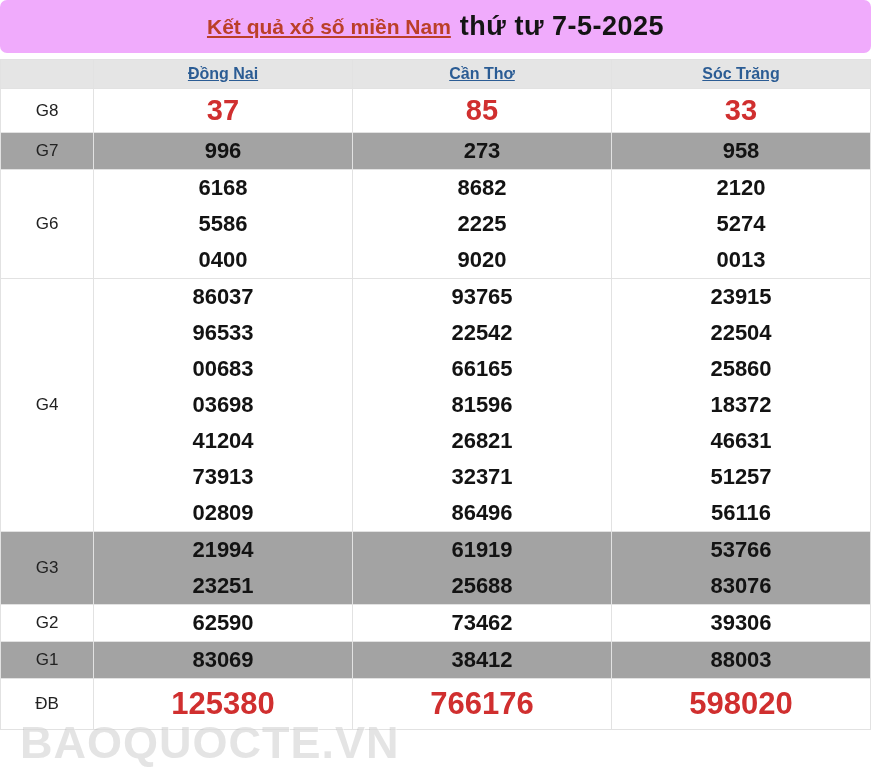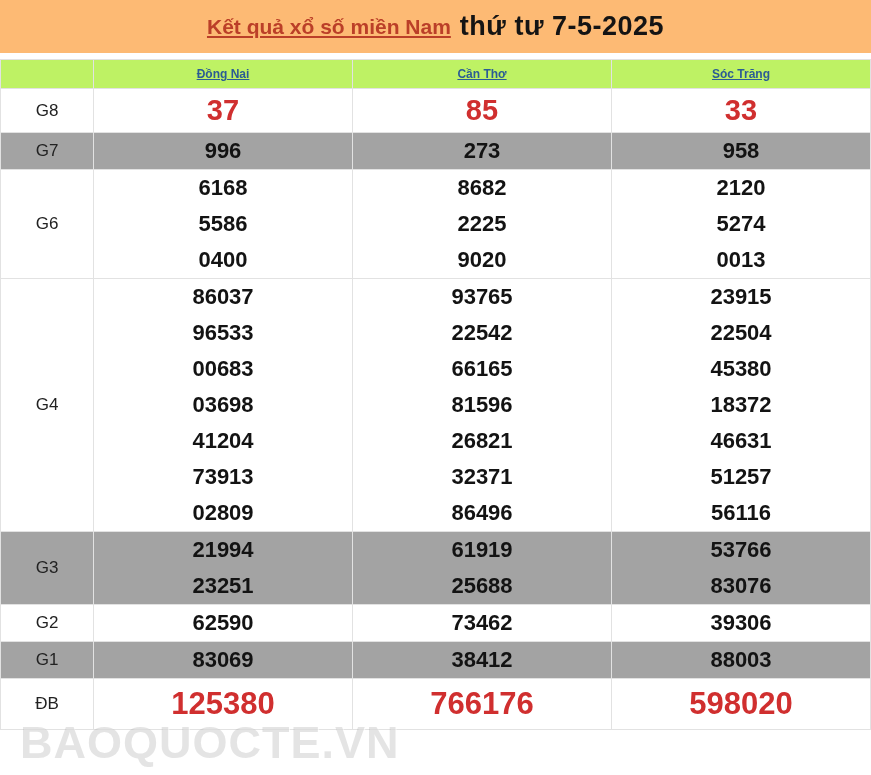--- a/index.html
+++ b/index.html
@@ -12,25 +12,26 @@
     position: relative;
     width: 871px;
     height: 775px;
     background: #ffffff;
     overflow: hidden;
   }
   
   .banner {
     width: 871px;
     height: 53px;
-    background: #fdba74;
+    background: #f0abfc;
     display: flex;
     align-items: center;
     justify-content: center;
     gap: 9px;
+    border-radius: 7px;
   }
   .banner a.title-link {
     color: #bb3f28;
     font-weight: bold;
     font-size: 21px;
     text-decoration: underline;
     cursor: pointer;
   }
   .banner .title-date {
     color: #141414;
@@ -46,23 +47,23 @@
     table-layout: fixed;
   }
   table.results td, table.results th {
     border: 1px solid #e2e2e2;
     text-align: center;
     padding: 0;
     vertical-align: middle;
   }
   col.c-label { width: 93px; }
   tr.head-row th {
-    background: #bef264;
+    background: #e5e5e5;
     height: 28px;
-    font-size: 12px;
+    font-size: 16px;
   }
   tr.head-row th a {
     color: #2b5c94;
     font-weight: bold;
     text-decoration: underline;
     cursor: pointer;
   }
   td.label-cell {
     font-size: 17px;
     font-weight: normal;
@@ -185,21 +186,21 @@
               <div class="num">22542</div>
               <div class="num">66165</div>
               <div class="num">81596</div>
               <div class="num">26821</div>
               <div class="num">32371</div>
               <div class="num">86496</div>
             </td>
             <td class="value-cell">
               <div class="num">23915</div>
               <div class="num">22504</div>
-              <div class="num">45380</div>
+              <div class="num">25860</div>
               <div class="num">18372</div>
               <div class="num">46631</div>
               <div class="num">51257</div>
               <div class="num">56116</div>
             </td>
           </tr>
           <tr class="striped">
             <td class="label-cell">G3</td>
             <td class="value-cell">
               <div class="num">21994</div>

